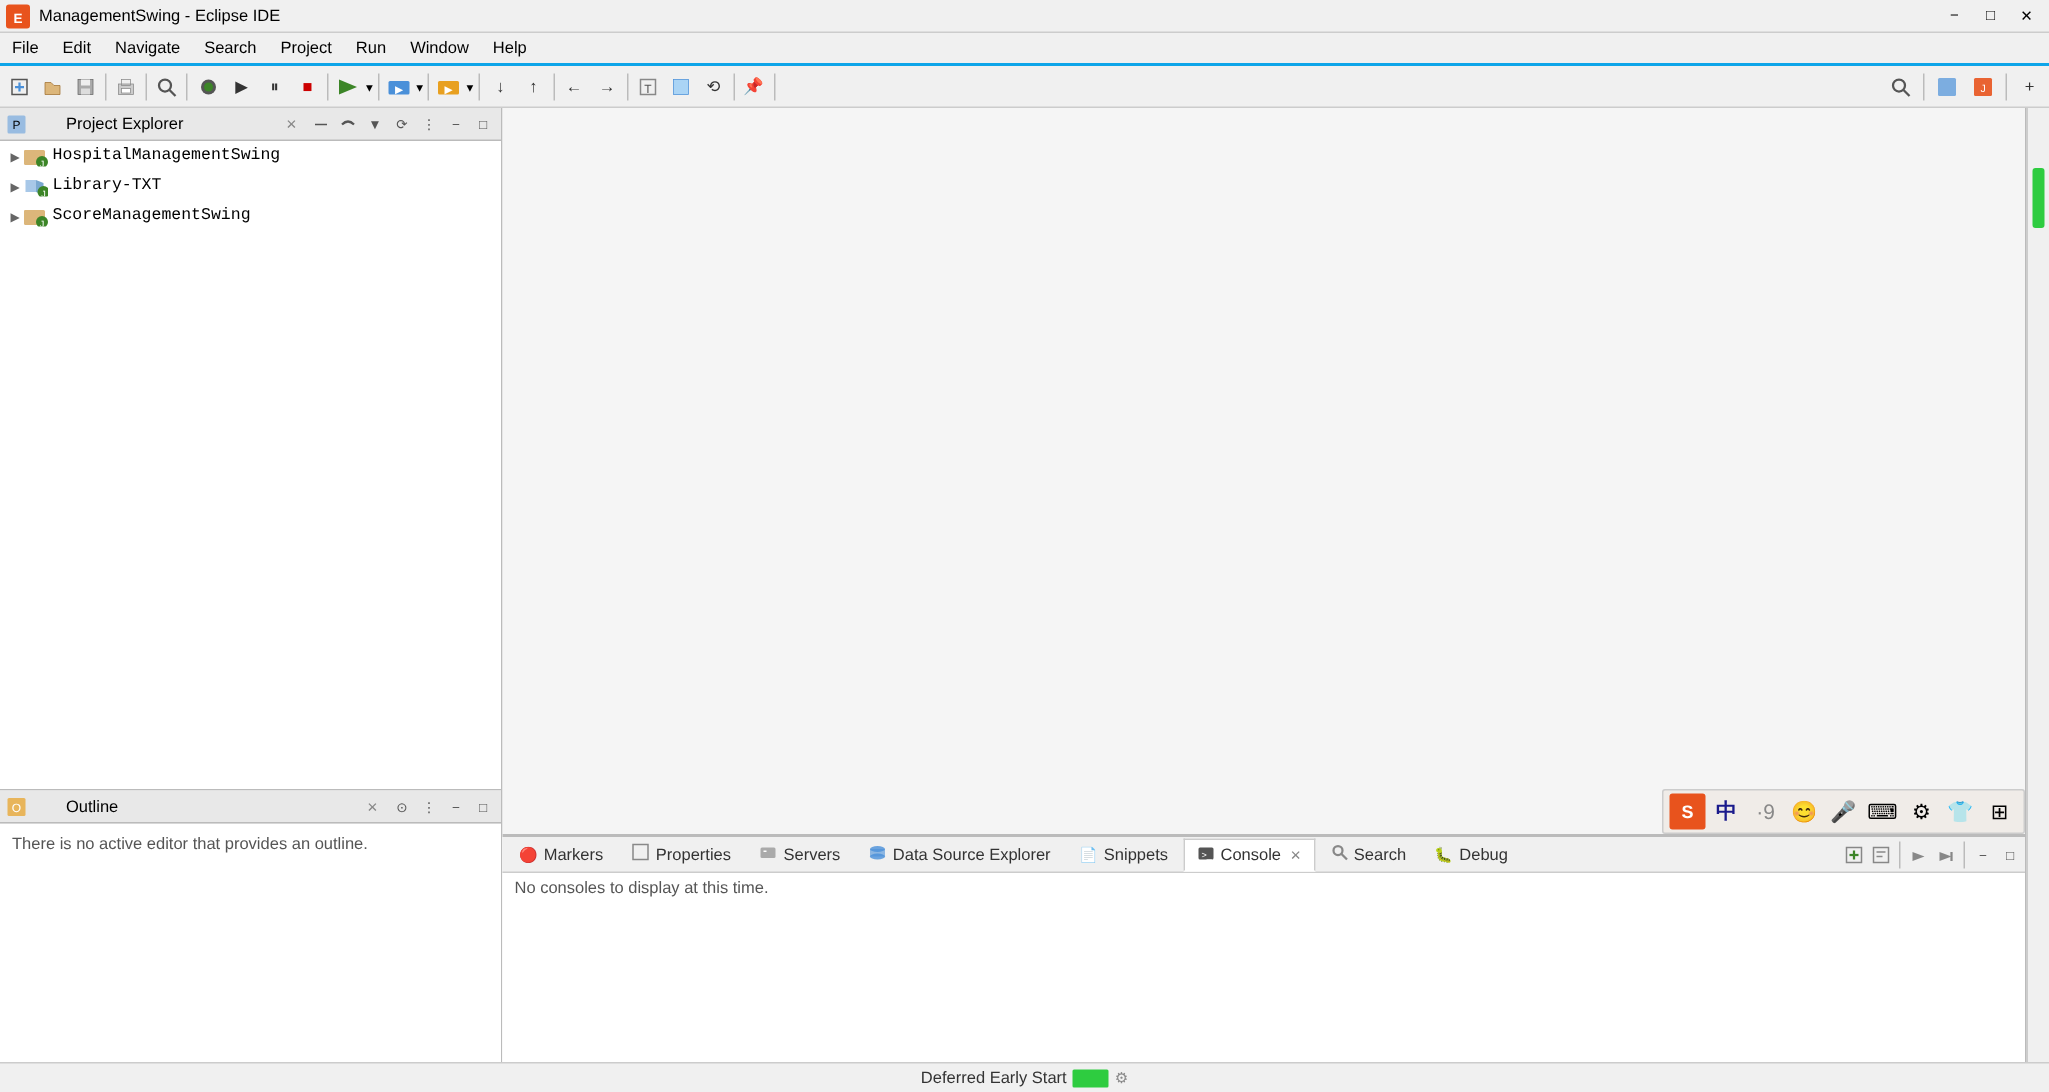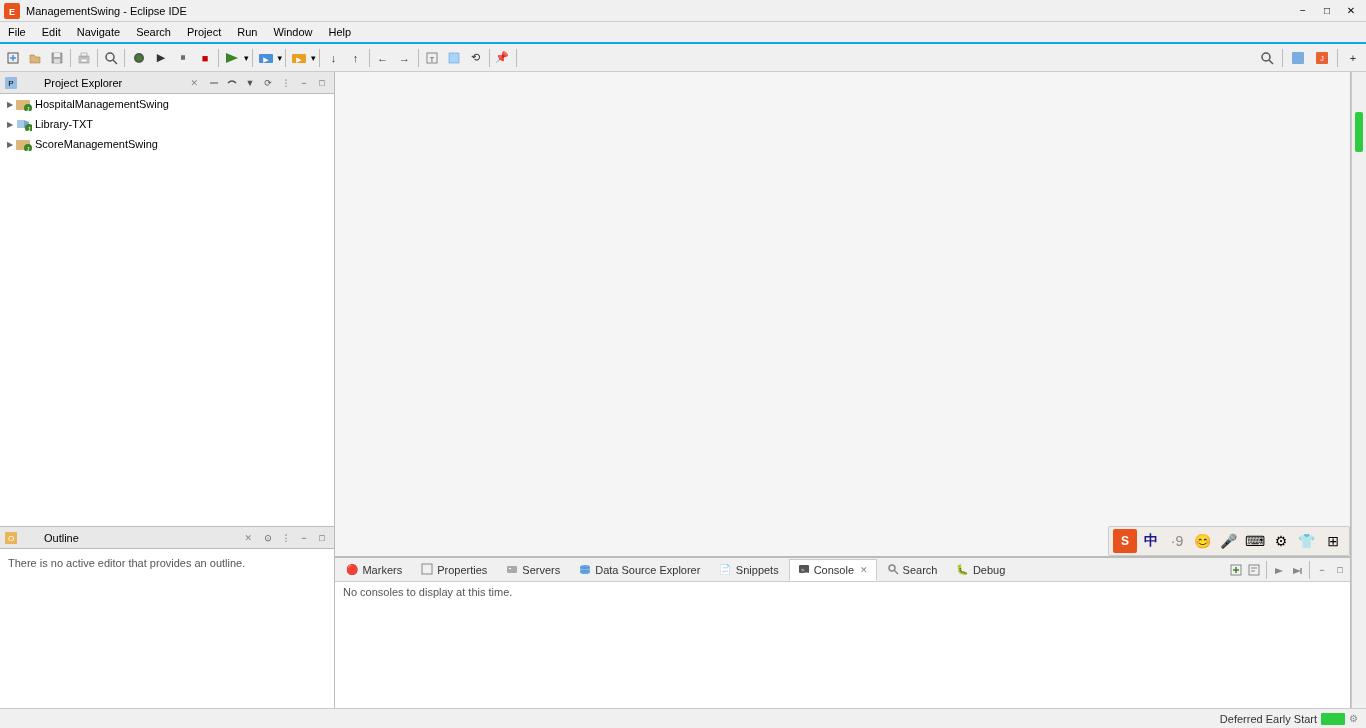--- a/index.html
+++ b/index.html
@@ -131,21 +131,21 @@
     .tree-arrow {
       width: 12px; font-size: 8px; color: #666;
       display: inline-flex; align-items: center; justify-content: center;
     }
     .tree-icon {
       width: 16px; height: 16px;
       margin-right: 3px;
       display: flex; align-items: center; justify-content: center;
       font-size: 10px;
     }
-    .tree-label { font-size: 11px; color: #000; }
+    .tree-label { font-size: 11px; color: #000; font-family: Liberation Mono, monospace; }
 
     
     .outline-panel {
       height: 200px;
       border-top: 1px solid #bbb;
       background: white;
       display: flex;
       flex-direction: column;
     }
     .outline-content {
@@ -248,21 +248,21 @@
       left: 0;
       right: 0;
       height: 20px;
       background: #f0f0f0;
       border-top: 1px solid #ccc;
       display: flex;
       align-items: center;
       padding: 0 8px;
       font-size: 11px;
       color: #333;
-      justify-content: flex-end;
+      justify-content: center;
     }
     .status-right {
       display: flex;
       align-items: center;
       gap: 4px;
     }
     .status-progress {
       width: 24px; height: 12px;
       background: #2ecc40;
       border-radius: 1px;

